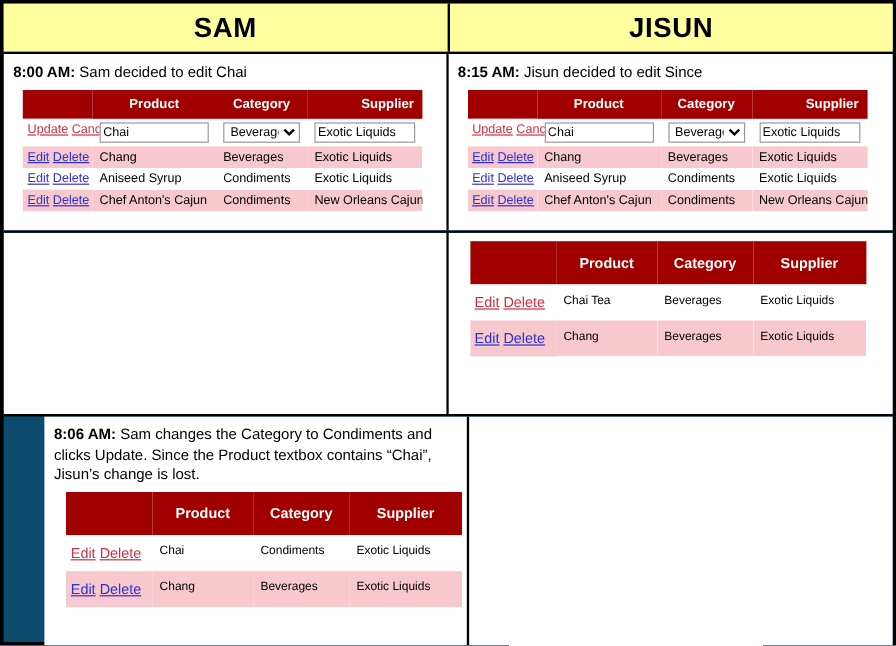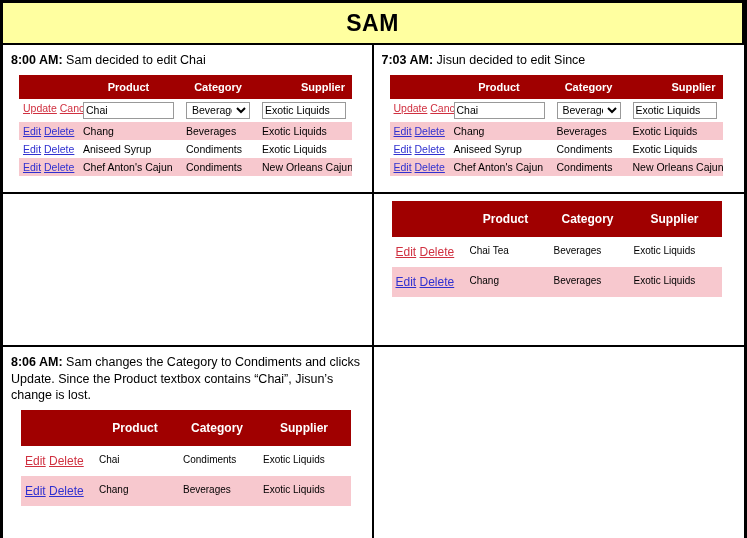--- a/index.html
+++ b/index.html
@@ -48,21 +48,21 @@
     flex: 1 1 auto;
   }
   .brow {
     display: flex;
     border-bottom: 2px solid #000000;
     overflow: hidden;
   }
   .brow:last-child { border-bottom: none; }
   .brow.r1 { height: 147px; flex: 0 0 147px; }
   .brow.r2 { height: 151px; flex: 0 0 151px; }
-  .brow.r3 { height: 191px; flex: 0 0 191px; }
+  .brow.r3 { height: 191px; flex: 0 0 191px; padding-left: 34px; }
   .cell {
     flex: 1 1 50%;
     width: 50%;
     box-sizing: border-box;
     padding: 7px 8px 0 8px;
     overflow: hidden;
     position: relative;
     background: #ffffff;
   }
   .cell.left {
@@ -165,20 +165,21 @@
   .grid.large td.cmd { font-size: 12px; padding: 8px 4px 8px 4px; }
   .grid.large td.dat { font-size: 10px; padding: 8px 6px; }
 </style>
 </head>
 <body>
 
 <div class="page">
 
   <div class="hdr-row">
     <div class="hdr-cell left">SAM</div>
+    <div class="hdr-cell">JISUN</div>
   </div>
 
   <div class="body-rows">
 
     <div class="brow r1">
 
       <div class="cell left">
         <p class="caption">
           <b>8:00 AM:</b><span> Sam decided to edit Chai</span>
         </p>
@@ -239,21 +240,21 @@
             <td class="dat">Chef Anton's Cajun</td>
             <td class="dat">Condiments</td>
             <td class="dat">New Orleans Cajun Delights</td>
           </tr>
         </tbody>
           </table>
       </div>
 
       <div class="cell">
         <p class="caption">
-          <b>7:03 AM:</b><span> Jisun decided to edit Since</span>
+          <b>8:15 AM:</b><span> Jisun decided to edit Since</span>
         </p>
         <table class="grid small">
           <colgroup>
               <col class="c1">
               <col class="c2">
               <col class="c3">
               <col class="c4">
             </colgroup>
           <tbody>
               <tr>

